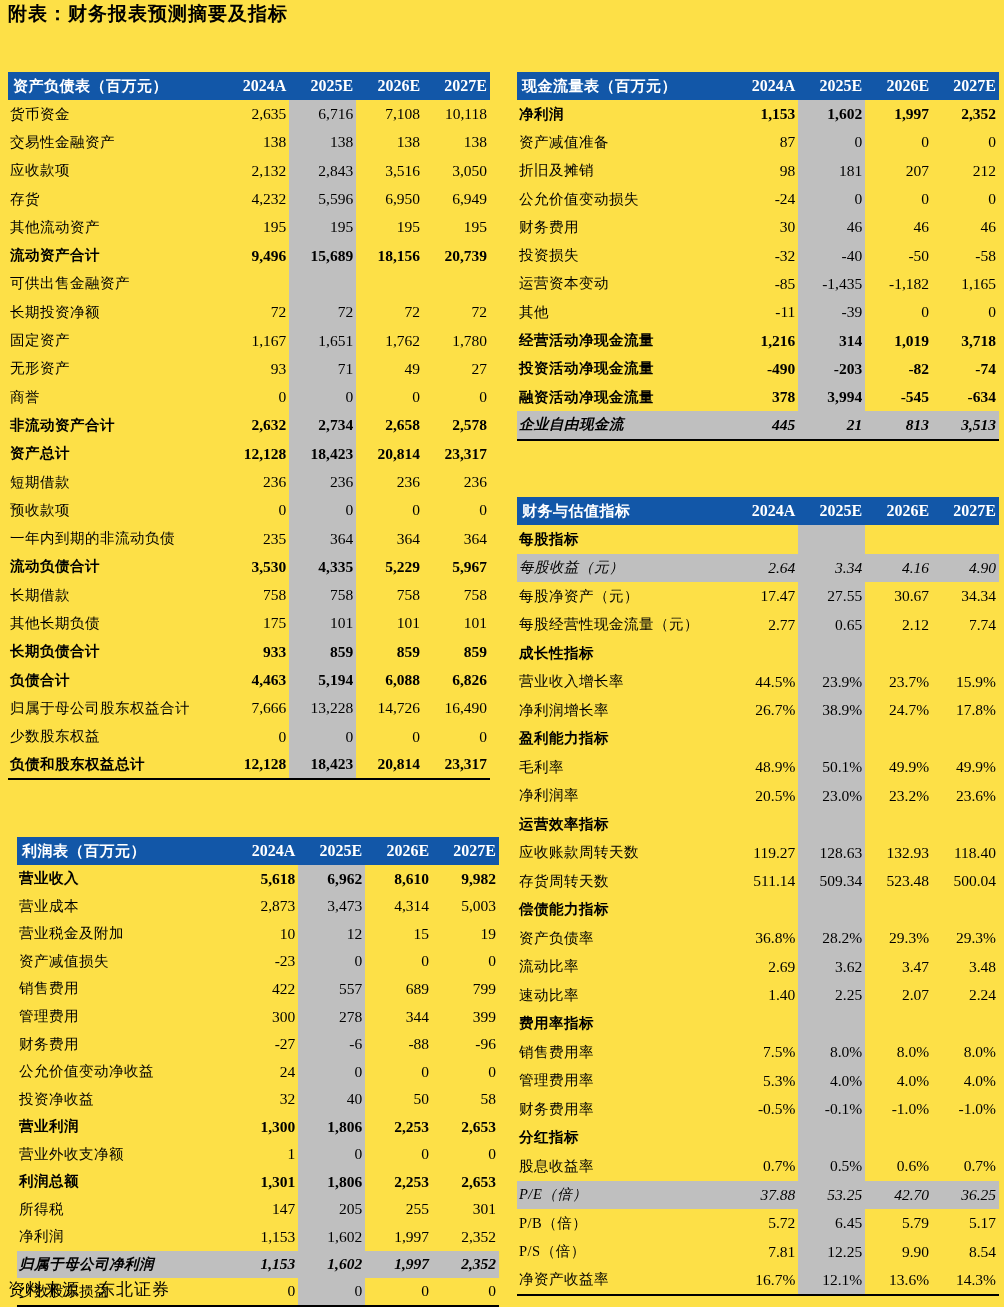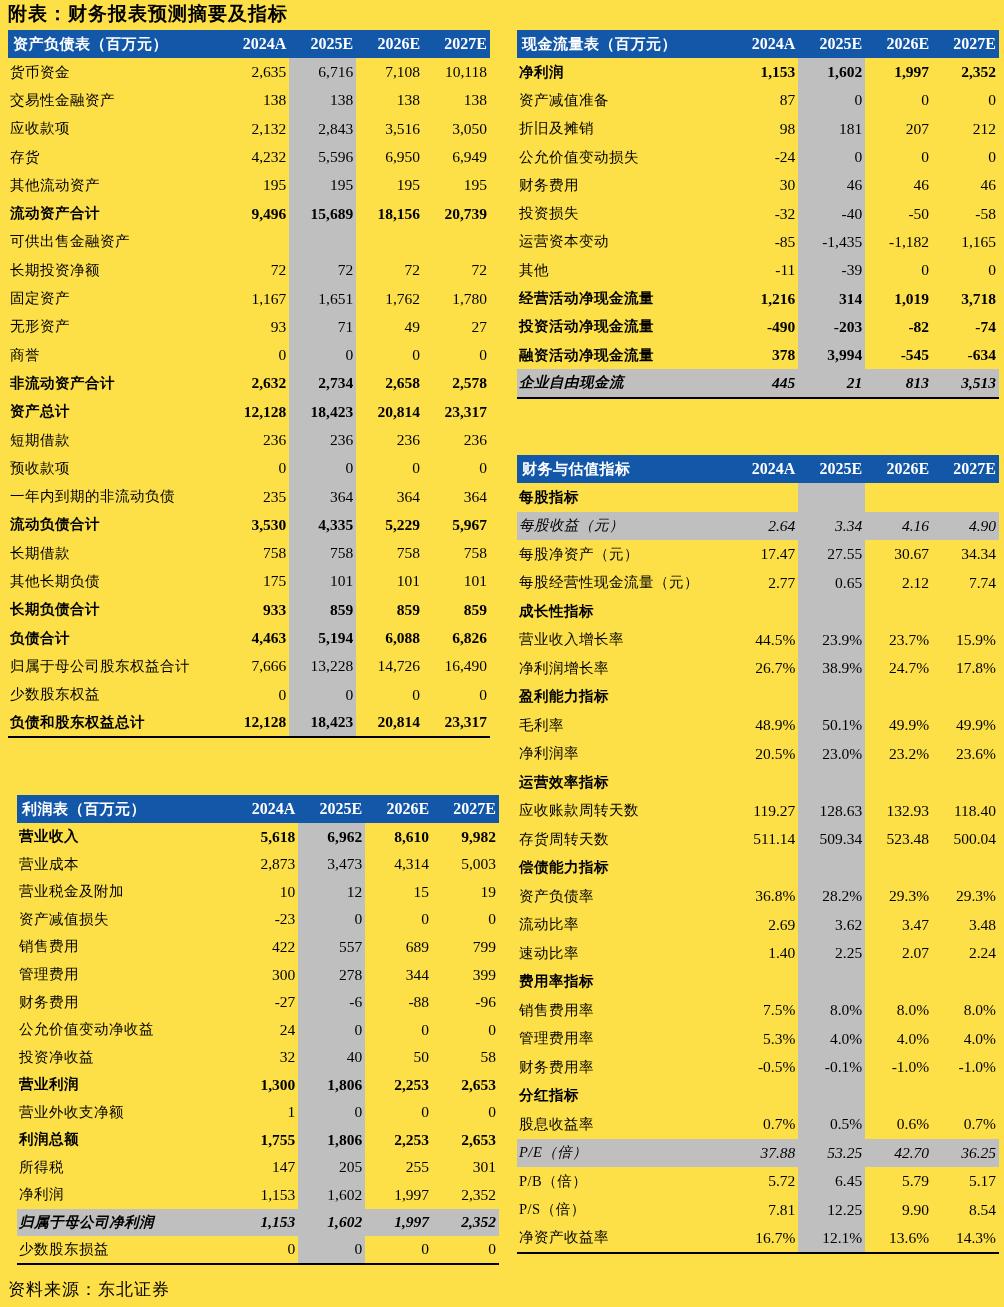--- a/index.html
+++ b/index.html
@@ -6,21 +6,21 @@
   * { box-sizing: border-box; }
   html,body { margin:0; padding:0; background:#ffffff; }
   .page {
     position:relative; width:1004px; height:1307px; background:#fde047;
     font-family:"Liberation Serif", serif; color:var(--ink); overflow:hidden;
   }
   .title {
     position:absolute; left:8px; top:1px;
     font-size:19px; font-weight:bold; letter-spacing:1px;
   }
-  .tbl-host { position:absolute; }
+  .tbl-host { position:absolute;margin-top:42px; }
   #host-balance   { left:8px;   top:30px;  width:482px; }
   #host-income    { left:17px;   top:795px; width:482px; }
   #host-cashflow  { left:517px; top:30px;  width:482px; }
   #host-metrics   { left:517px; top:455px; width:482px; }
   .source {
     position:absolute; left:8px; top:1278px;
     font-size:17px; letter-spacing:1px;font-family:Liberation Serif, serif;
   }
   table {
     width:100%; border-collapse:collapse; table-layout:fixed;
@@ -334,21 +334,21 @@
           </tr>
           <tr class="">
             <td class="lbl">营业外收支净额</td>
             <td>1</td>
             <td class="hlc">0</td>
             <td>0</td>
             <td>0</td>
           </tr>
           <tr class="bold ">
             <td class="lbl">利润总额</td>
-            <td>1,755</td>
+            <td>1,301</td>
             <td class="hlc">1,806</td>
             <td>2,253</td>
             <td>2,653</td>
           </tr>
           <tr class="">
             <td class="lbl">所得税</td>
             <td>147</td>
             <td class="hlc">205</td>
             <td>255</td>
             <td>301</td>

